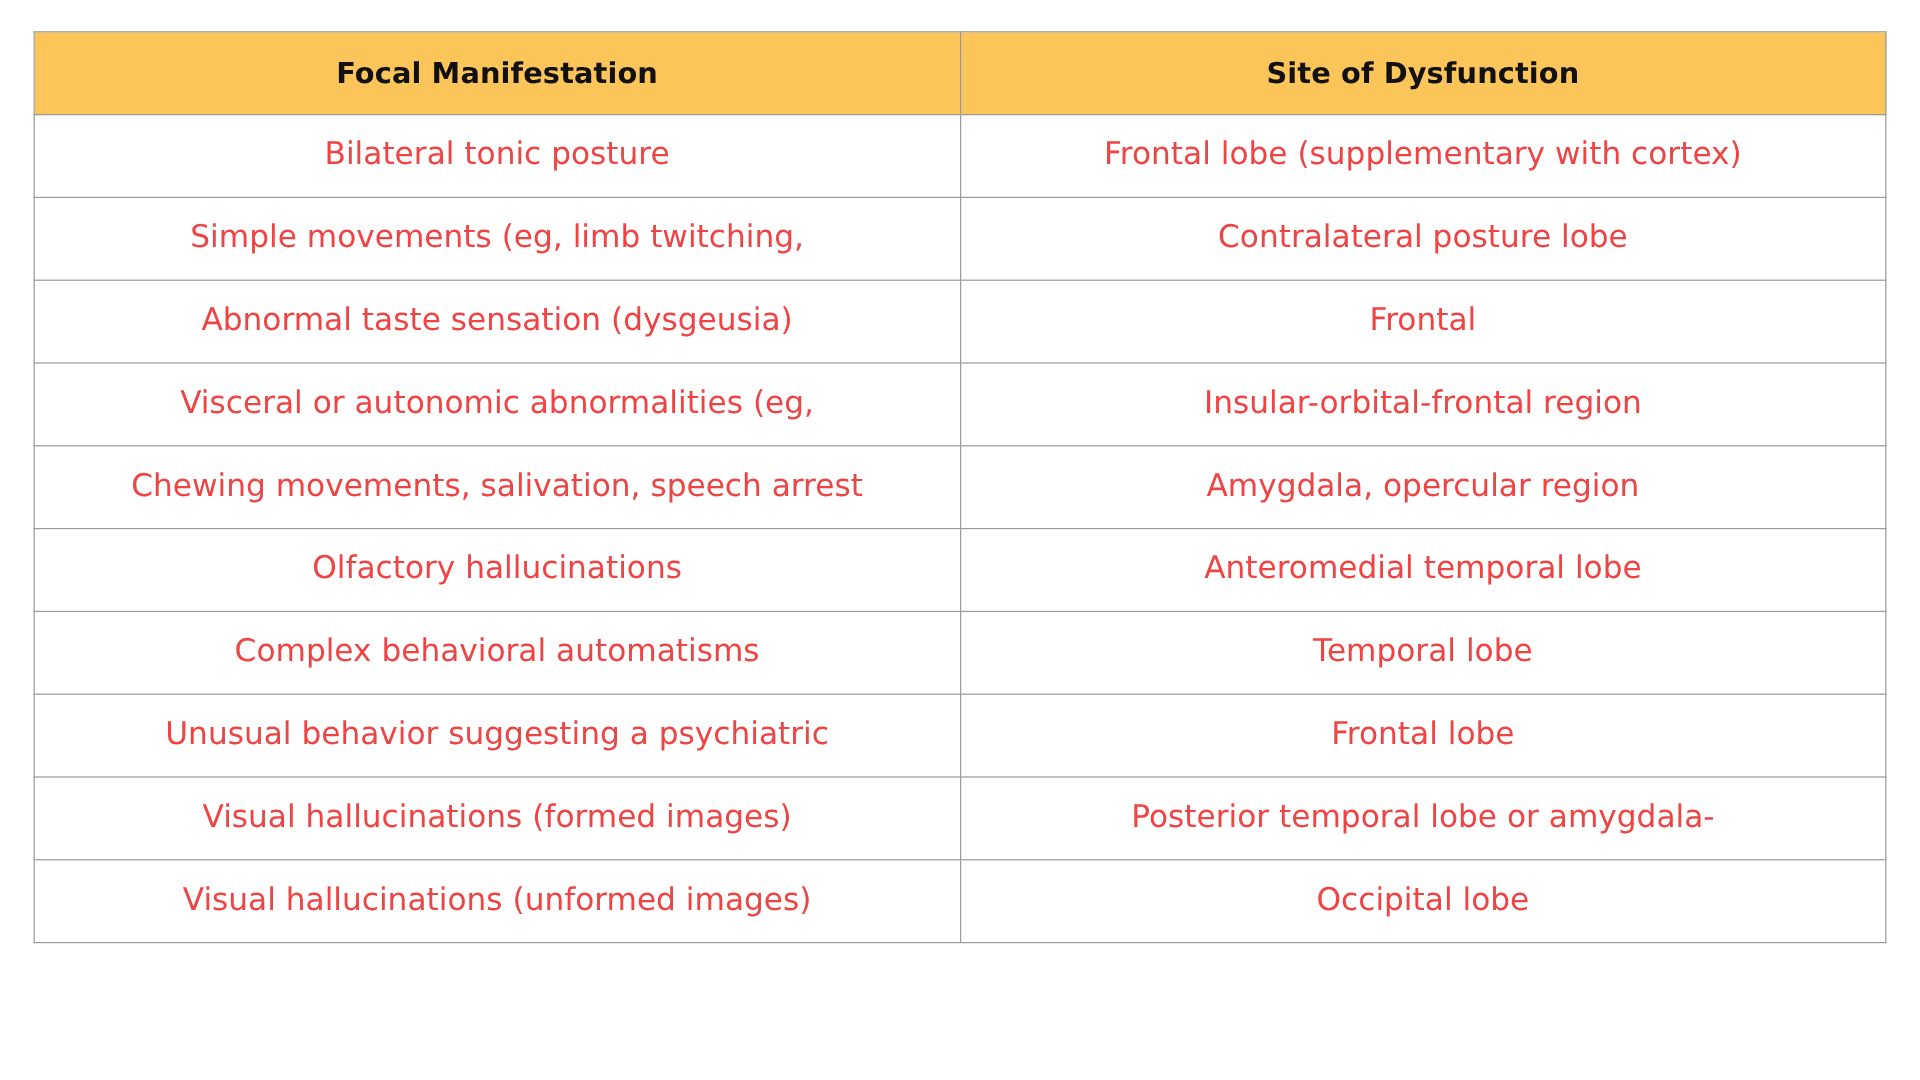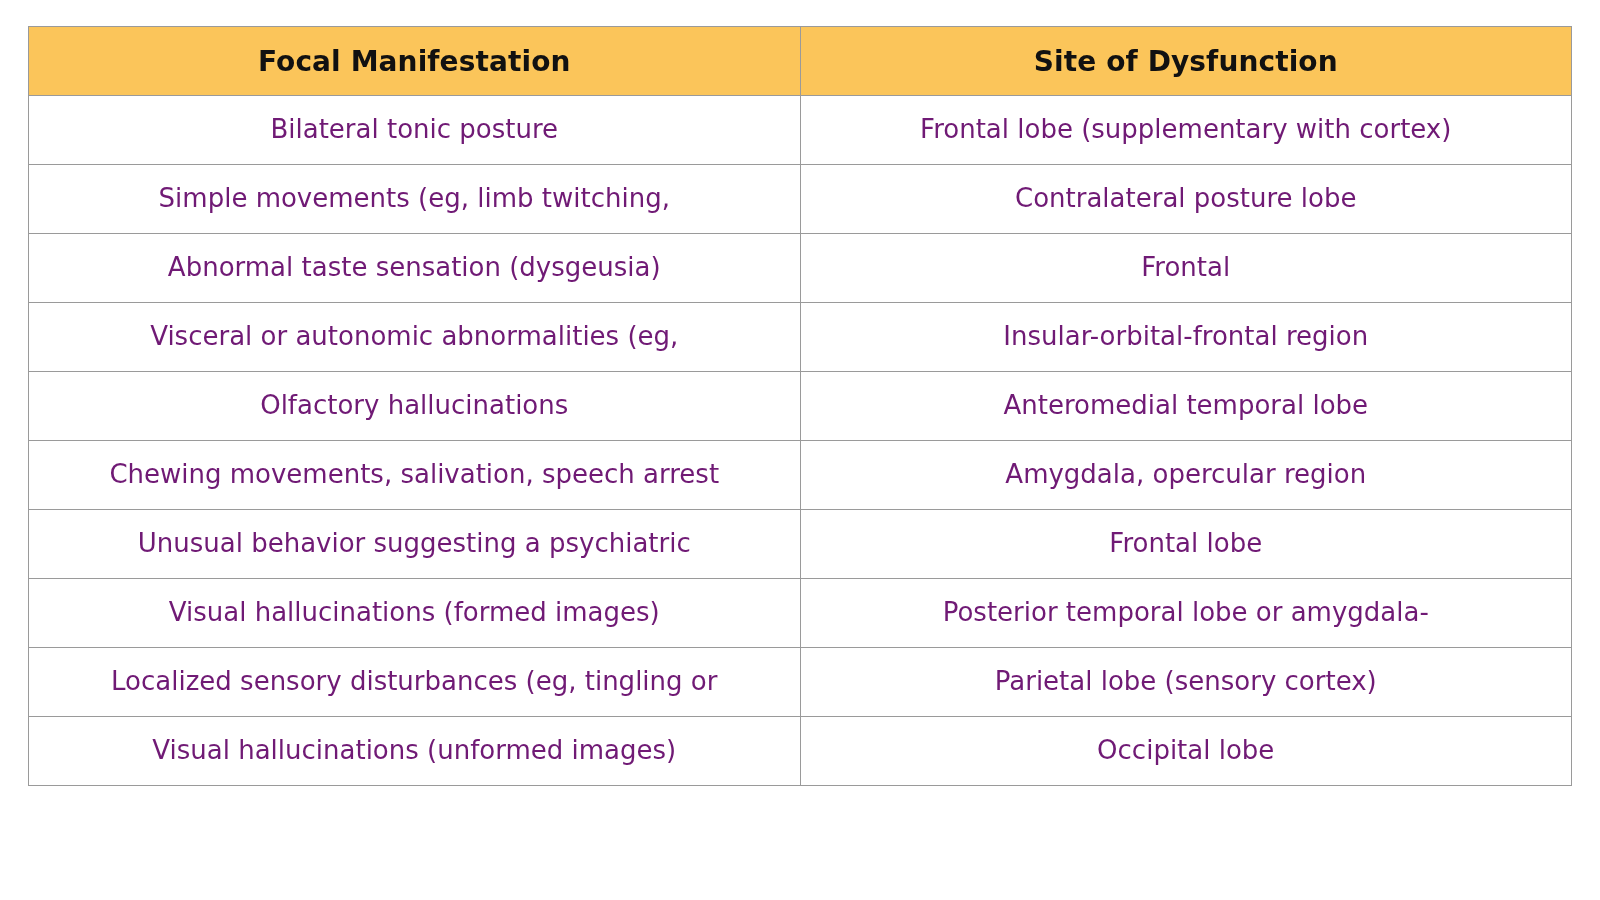--- a/index.html
+++ b/index.html
@@ -26,33 +26,33 @@
     table-layout: fixed;
     width: 1544px;
     border: 1px solid #9a9a9a;
   }
   table.manifestation-table col.col-left { width: 50%; }
   table.manifestation-table col.col-right { width: 50%; }
 
   thead th {
     background: #fbc55a;
     border: 1px solid #9a9a9a;
-    font-size: 28px;
+    font-size: 24px;
     font-weight: bold;
     color: #111111;
     text-align: center;
     height: 60px;
     padding: 4px 10px;
     letter-spacing: 0.1px;
   }
   tbody td {
     border: 1px solid #9a9a9a;
     font-size: 26px;
     font-weight: 400;
-    color: #701a75;
+    color: #ef4444;
     text-align: center;
     height: 64px;
     padding: 2px 8px;
     white-space: nowrap;
     overflow: hidden;
     text-overflow: clip;
     line-height: 1.15;
   }
   tbody tr:last-child td {
     border-bottom: 1px solid #9a9a9a;
@@ -84,38 +84,38 @@
       </tr>
       <tr>
         <td>Abnormal taste sensation (dysgeusia)</td>
         <td>Frontal</td>
       </tr>
       <tr>
         <td>Visceral or autonomic abnormalities (eg,</td>
         <td>Insular-orbital-frontal region</td>
       </tr>
       <tr>
+        <td>Chewing movements, salivation, speech arrest</td>
+        <td>Amygdala, opercular region</td>
+      </tr>
+      <tr>
         <td>Olfactory hallucinations</td>
         <td>Anteromedial temporal lobe</td>
       </tr>
       <tr>
-        <td>Chewing movements, salivation, speech arrest</td>
-        <td>Amygdala, opercular region</td>
+        <td>Complex behavioral automatisms</td>
+        <td>Temporal lobe</td>
       </tr>
       <tr>
         <td>Unusual behavior suggesting a psychiatric</td>
         <td>Frontal lobe</td>
       </tr>
       <tr>
         <td>Visual hallucinations (formed images)</td>
         <td>Posterior temporal lobe or amygdala-</td>
       </tr>
       <tr>
-        <td>Localized sensory disturbances (eg, tingling or</td>
-        <td>Parietal lobe (sensory cortex)</td>
-      </tr>
-      <tr>
         <td>Visual hallucinations (unformed images)</td>
         <td>Occipital lobe</td>
       </tr>
     </tbody>
   </table>
 </div>
 
 </body></html>

